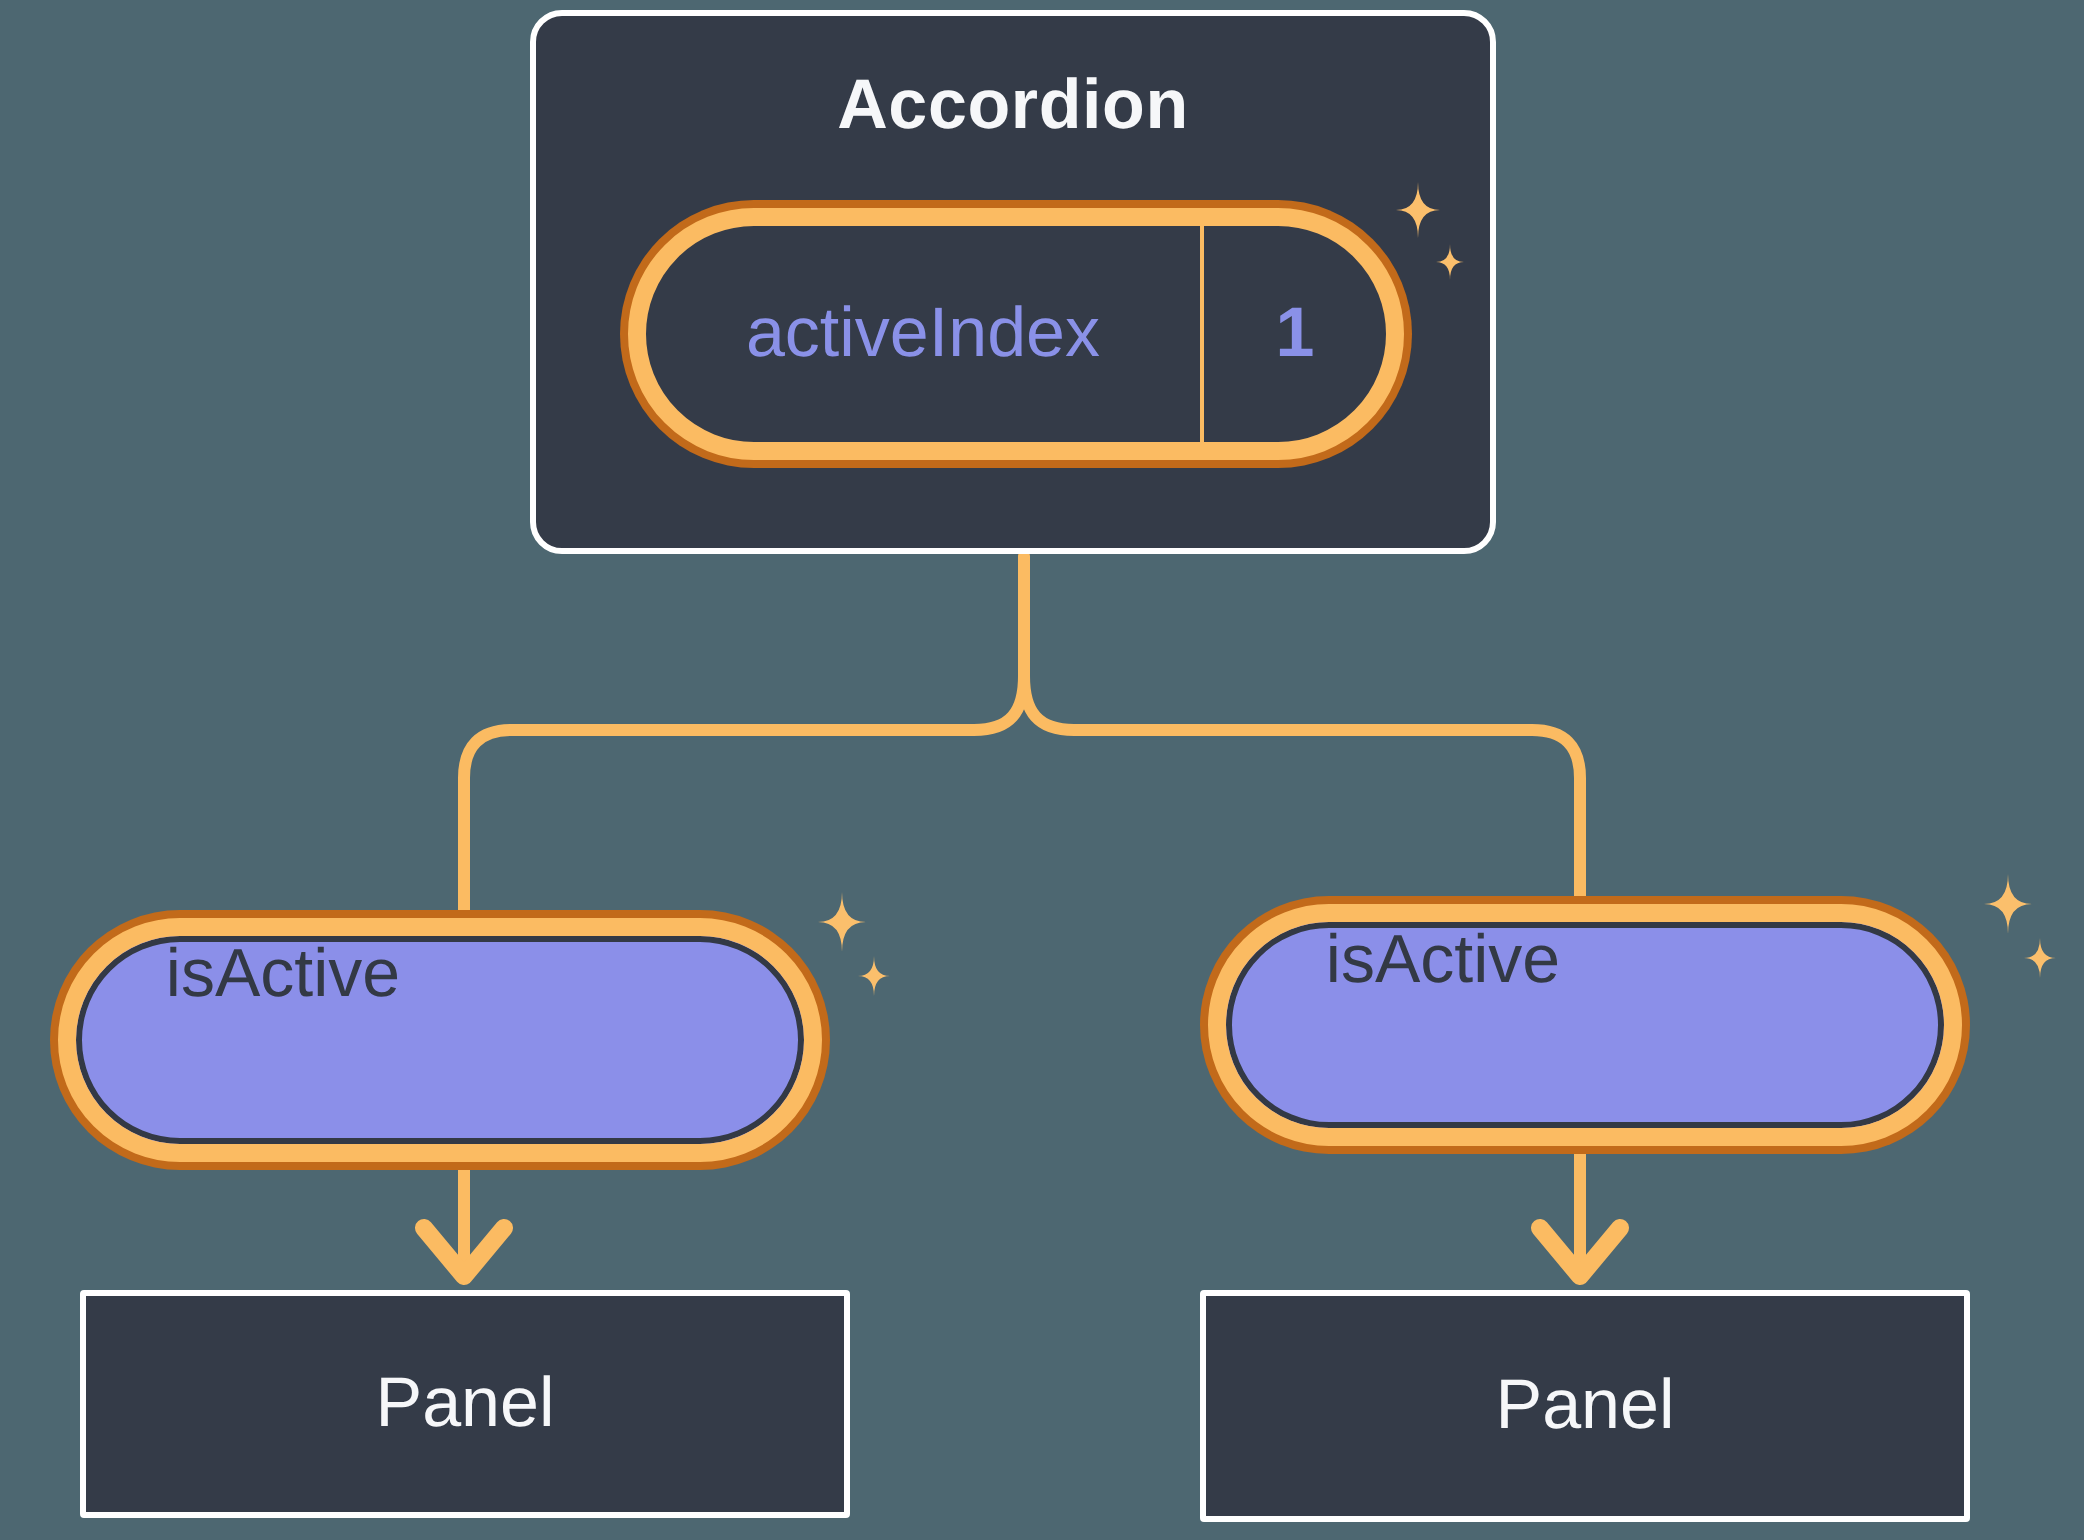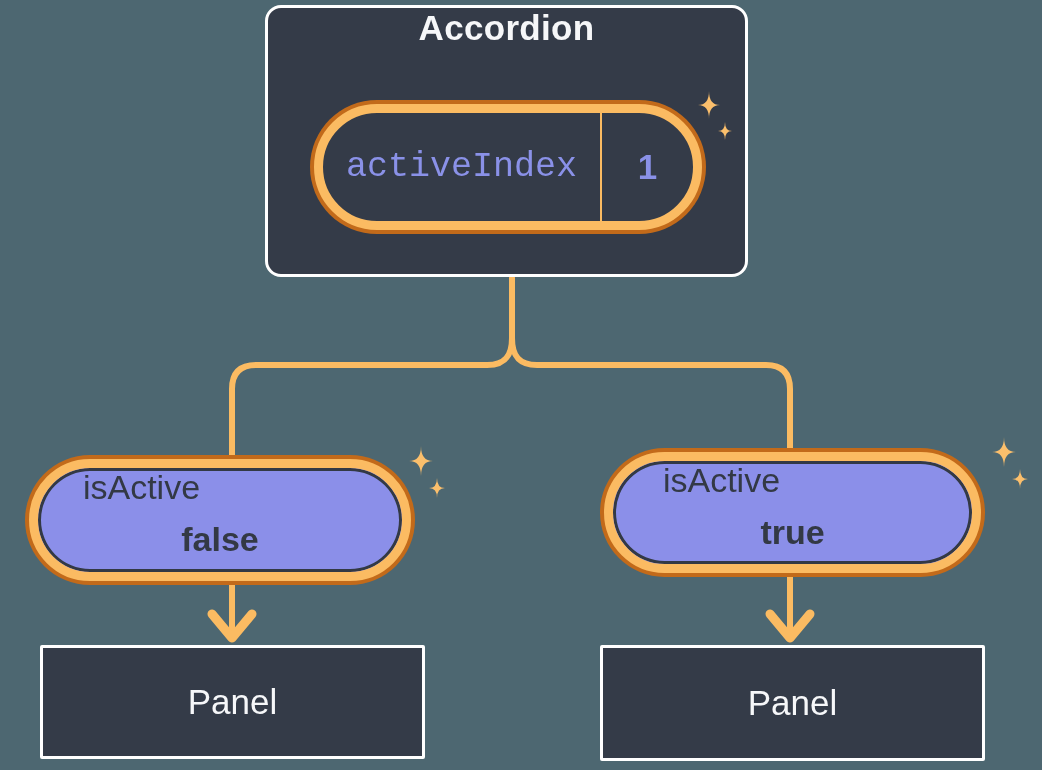--- a/index.html
+++ b/index.html
@@ -11,35 +11,35 @@
   html,body{margin:0;padding:0;}
   body{font-family:"Liberation Sans",sans-serif;background:var(--background);}
   .canvas{position:relative;width:1042px;height:770px;background:var(--background);overflow:hidden;}
   svg.layer{position:absolute;left:0;top:0;width:1042px;height:770px;pointer-events:none;}
   .conn{fill:none;stroke:var(--orange);stroke-width:6;stroke-linecap:round;}
   .arrowhead{fill:none;stroke:var(--orange);stroke-width:9;stroke-linecap:round;stroke-linejoin:round;}
   .sparkle{fill:var(--sparkle);}
 
   .card{position:absolute;background:var(--card-bg);border:3px solid var(--card-border);box-sizing:border-box;}
   .accordion-card{left:265px;top:5px;width:483px;height:272px;border-radius:16px;}
-  .card-title{text-align:center;font-size:35px;font-weight:600;
+  .card-title{margin-top:25px;text-align:center;font-size:35px;font-weight:600;
               color:var(--text-light);letter-spacing:.3px;}
 
   .pill-ring{position:absolute;background:var(--orange-dark);border-radius:999px;
              padding:4px;box-sizing:border-box;}
   .pill{width:100%;height:100%;box-sizing:border-box;border:9px solid var(--orange);
         border-radius:999px;display:flex;align-items:stretch;overflow:hidden;}
   .cell{display:flex;align-items:center;justify-content:center;white-space:nowrap;}
   .divider{width:2px;}
 
   .state-ring{left:42px;top:92px;width:396px;height:134px;}   
   .state-pill{background:var(--card-bg);}
   .state-pill .divider{background:var(--orange);}
   .state-pill .cell{color:var(--text-purple);font-size:35px;}
-  .state-pill .cell.name{flex:1;font-family:Liberation Mono, monospace;}
+  .state-pill .cell.name{flex:1;}
   .state-pill .cell.value{width:91px;font-weight:700;}
 
   .prop-pill{background:var(--purple);box-shadow:inset 0 0 0 3px var(--text-dark);flex-direction:column;}
   .prop-pill .divider{background:var(--text-dark);}
   .prop-pill .cell{color:var(--text-dark);font-size:34px;}
   .prop-pill .cell.value{flex:1;font-weight:700;}
   .ring-left{left:25px;top:455px;width:390px;height:130px;}
   .ring-left .cell.name{width:207px;}
   .ring-right{left:600px;top:448px;width:385px;height:129px;}
   .ring-right .cell.name{width:217px;}
@@ -72,29 +72,27 @@
         <div class="divider"></div>
         <div class="cell value">1</div>
       </div>
     </div>
   </div>
 
   <div class="pill-ring ring-left">
     <div class="pill prop-pill">
       <div class="cell name">isActive</div>
       <div class="divider"></div>
-      <div class="cell value">false</div>
     </div>
   </div>
 
   <div class="pill-ring ring-right">
     <div class="pill prop-pill">
       <div class="cell name">isActive</div>
       <div class="divider"></div>
-      <div class="cell value">true</div>
     </div>
   </div>
 
   <div class="card panel panel-left">Panel</div>
   <div class="card panel panel-right">Panel</div>
 
   <svg class="layer" viewBox="0 0 1042 770">
     <path class="sparkle" d="M709,91 Q709,105 720,105 Q709,105 709,119 Q709,105 698,105 Q709,105 709,91 Z"></path>
     <path class="sparkle" d="M725,122 Q725,131 732,131 Q725,131 725,140 Q725,131 718,131 Q725,131 725,122 Z"></path>
     <path class="sparkle" d="M421,446 Q421,461 433,461 Q421,461 421,476 Q421,461 409,461 Q421,461 421,446 Z"></path>

